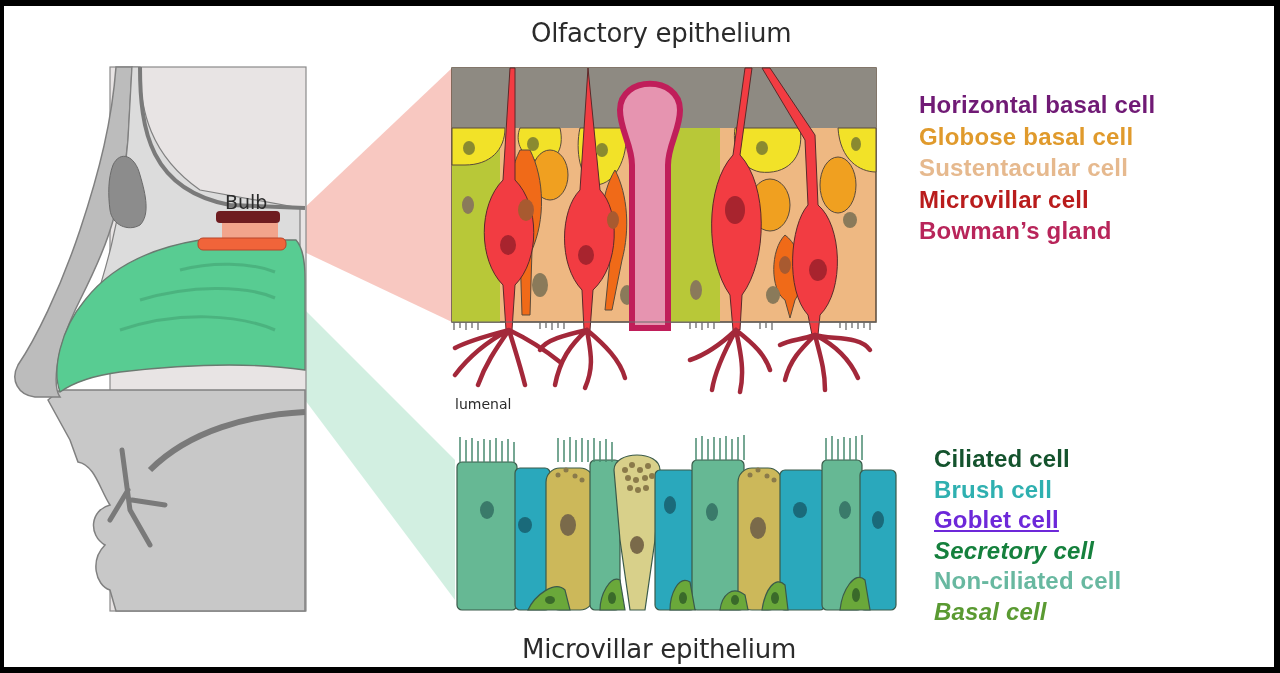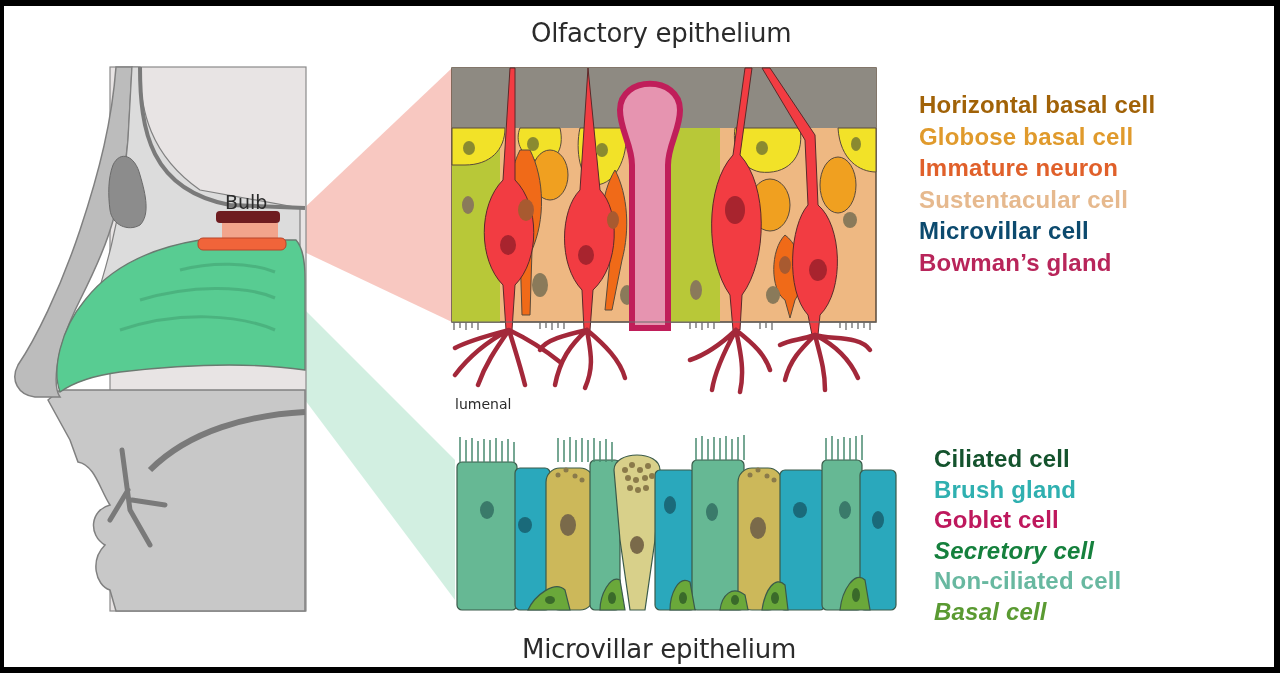--- a/index.html
+++ b/index.html
@@ -190,29 +190,28 @@
       </g>
     </g>
   </svg>
 
   <div class="title title-olf">Olfactory epithelium</div>
   <div class="title title-resp">Microvillar epithelium</div>
   <div class="bulb-label">Bulb</div>
   <div class="lumenal">lumenal</div>
 
   <ul class="legend legend-olf">
-    <li style="color: #a16207;">Horizontal basal cell</li>
+    <li style="color: #701a75;">Horizontal basal cell</li>
     <li style="color: rgb(224, 154, 44);">Globose basal cell</li>
-    <li style="color: rgb(224, 96, 42);">Immature neuron</li>
     <li style="color: rgb(230, 185, 142);">Sustentacular cell</li>
-    <li style="color: #0c4a6e;">Microvillar cell</li>
+    <li style="color: #b91c1c;">Microvillar cell</li>
     <li style="color: rgb(184, 37, 90);">Bowman’s gland</li>
   </ul>
 
   <ul class="legend legend-resp">
     <li style="color: #14532d;">Ciliated cell</li>
-    <li style="color: rgb(47, 176, 176);">Brush gland</li>
-    <li style="color: #be185d;">Goblet cell</li>
+    <li style="color: rgb(47, 176, 176);">Brush cell</li>
+    <li style="color: #6d28d9; text-decoration: underline;">Goblet cell</li>
     <li style="color: #15803d; font-style: italic;">Secretory cell</li>
     <li style="color: rgb(104, 184, 160); text-align: center;">Non-ciliated cell</li>
     <li style="color: rgb(90, 154, 50); font-style: italic;">Basal cell</li>
   </ul>
 </div>
 
 </body></html>

